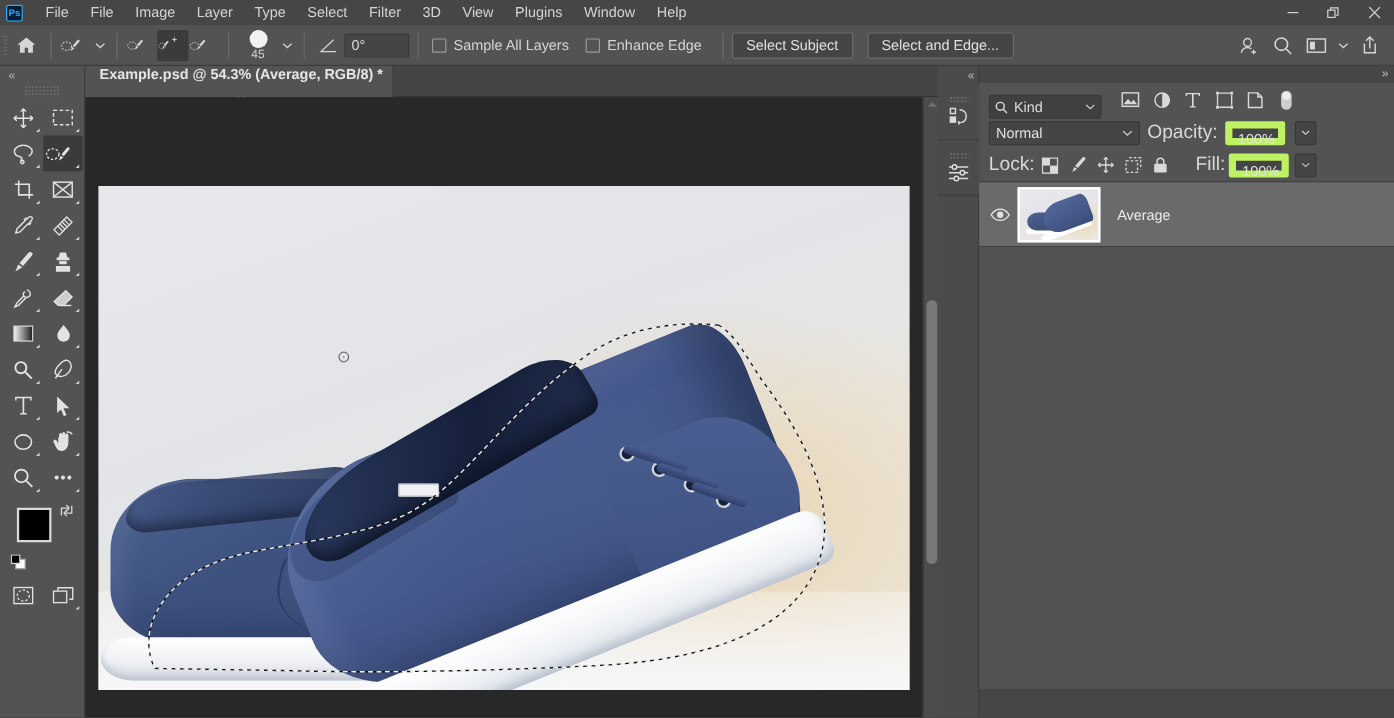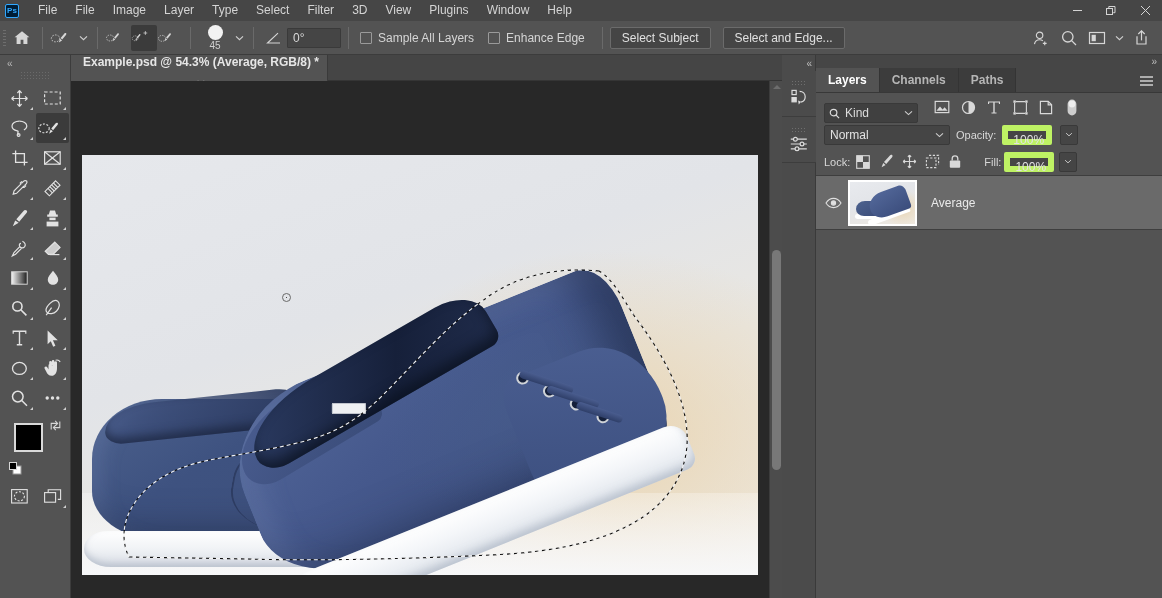--- a/index.html
+++ b/index.html
@@ -290,21 +290,21 @@
   }
   .kind-select .cv { margin-left:auto; color:#cfcfcf; font-size:9px;}
   .fil-icon { width:24px; height:22px; display:flex; align-items:center; justify-content:center; color:#d9d9d9;}
   .blend-row { display:flex; align-items:center; height:27px; padding:0 8px; gap:6px;}
   .blend-select {
     display:flex; align-items:center; width:126px; height:20px;
     background:#454545; border:1px solid #393939; border-radius:2px; padding:0 5px;
     color:#e2e2e2; font-size:12px;
   }
   .blend-select .cv { margin-left:auto; color:#cfcfcf; font-size:9px;}
-  .lbl { color:#d8d8d8; font-size:11px;}
+  .lbl { color:#d8d8d8; font-size:16px;}
   .num {
     width:50px; height:20px; background:#454545; border:6px solid #bef264;
     color:#e2e2e2; font-size:12px; line-height:18px; padding:0 5px; border-radius:2px;
   }
   .stepper {
     width:18px; height:20px; background:#454545; border:1px solid #393939;
     display:flex; align-items:center; justify-content:center; color:#cfcfcf;
     font-size:9px; border-radius:2px; margin-left:2px;
   }
   .lock-row { display:flex; align-items:center; height:27px; padding:0 8px; gap:3px;}
@@ -814,30 +814,20 @@
         <circle cx="8" cy="13.8" r="1.9" fill="#4b4b4b"></circle>
       </svg>
     </div>
   </div>
 
   <div class="panel">
     <div class="panel-topbar">
       <span class="exp">»</span>
     </div>
 
-    <div class="tabs">
-      <div class="ptab active">Layers</div>
-      <div class="ptab">Channels</div>
-      <div class="ptab">Paths</div>
-      <div class="panel-menu">
-        <svg width="15" height="12" viewBox="0 0 15 12" stroke="currentColor" stroke-width="1.3">
-          <path d="M1 2h13M1 6h13M1 10h13"></path>
-        </svg>
-      </div>
-    </div>
 
     <div class="panel-body">
 
       <div class="filter-row">
         <div class="kind-select">
           <svg width="11" height="11" viewBox="0 0 12 12" fill="none" stroke="currentColor" stroke-width="1.3">
             <circle cx="5" cy="5" r="3.6"></circle>
               <path d="M7.7 7.7 11 11"></path>
           </svg>
           <span>Kind</span>

